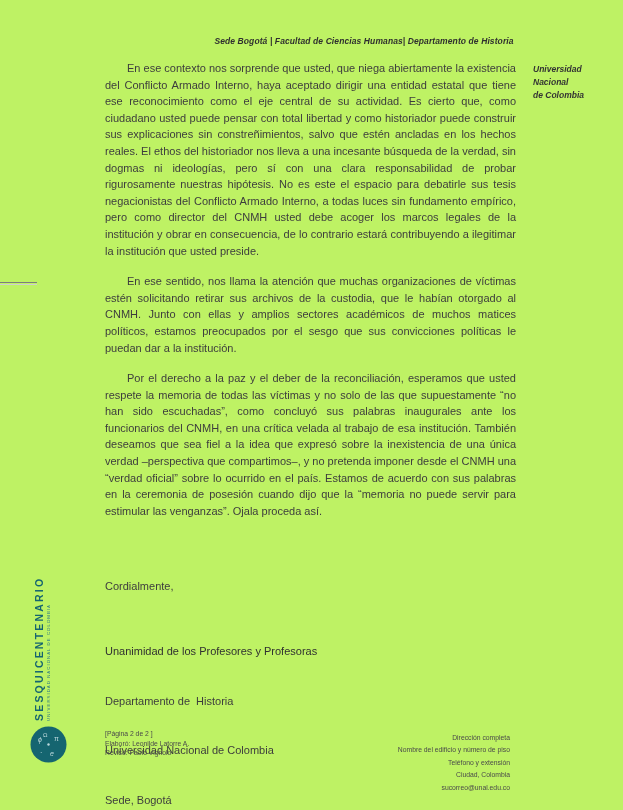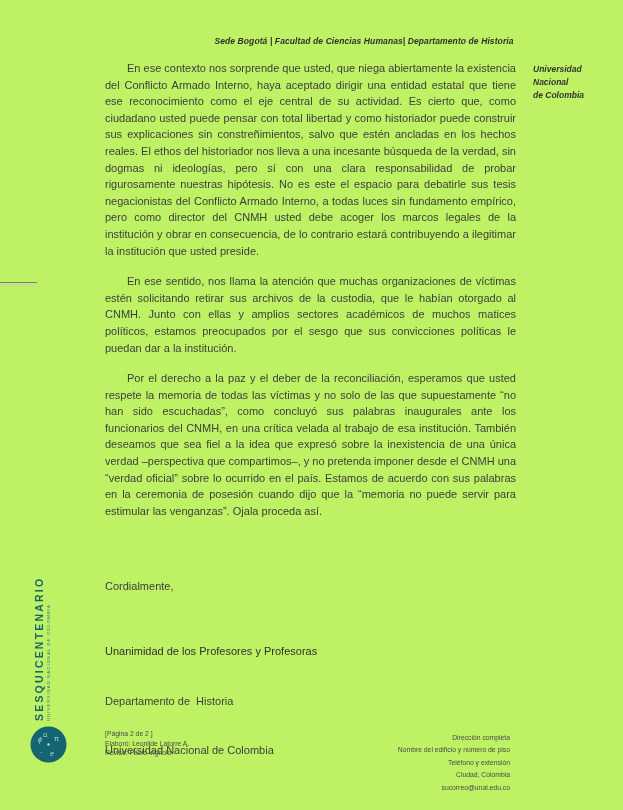--- a/index.html
+++ b/index.html
@@ -102,20 +102,21 @@
     <p>En ese sentido, nos llama la atención que muchas organizaciones de víctimas estén solicitando retirar sus archivos de la custodia, que le habían otorgado al CNMH. Junto con ellas y amplios sectores académicos de muchos matices políticos, estamos preocupados por el sesgo que sus convicciones políticas le puedan dar a la institución.</p>
     <p>Por el derecho a la paz y el deber de la reconciliación, esperamos que usted respete la memoria de todas las víctimas y no solo de las que supuestamente “no han sido escuchadas”, como concluyó sus palabras inaugurales ante los funcionarios del CNMH, en una crítica velada al trabajo de esa institución. También deseamos que sea fiel a la idea que expresó sobre la inexistencia de una única verdad –perspectiva que compartimos–, y no pretenda imponer desde el CNMH una “verdad oficial” sobre lo ocurrido en el país. Estamos de acuerdo con sus palabras en la ceremonia de posesión cuando dijo que la “memoria no puede servir para estimular las venganzas”. Ojala proceda así.</p>
   </div>
 
   <div class="closing">Cordialmente,</div>
 
   <div class="signature">
     <div class="signer">Unanimidad de los Profesores y Profesoras</div>
     <div>Departamento de  Historia</div>
     <div>Universidad Nacional de Colombia</div>
+    <div>Sede, Bogotá</div>
   </div>
 
   <div class="sesq">
     <div class="sesq-title">SESQUICENTENARIO</div>
     <div class="sesq-sub">UNIVERSIDAD NACIONAL DE COLOMBIA</div>
   </div>
 
   <svg class="seal" viewBox="0 0 37 37">
     <circle cx="18.5" cy="18.5" r="18" fill="#156570"></circle>
     <text x="8" y="16" font-size="7" fill="#bcd9dc" font-style="italic">ϕ</text>

